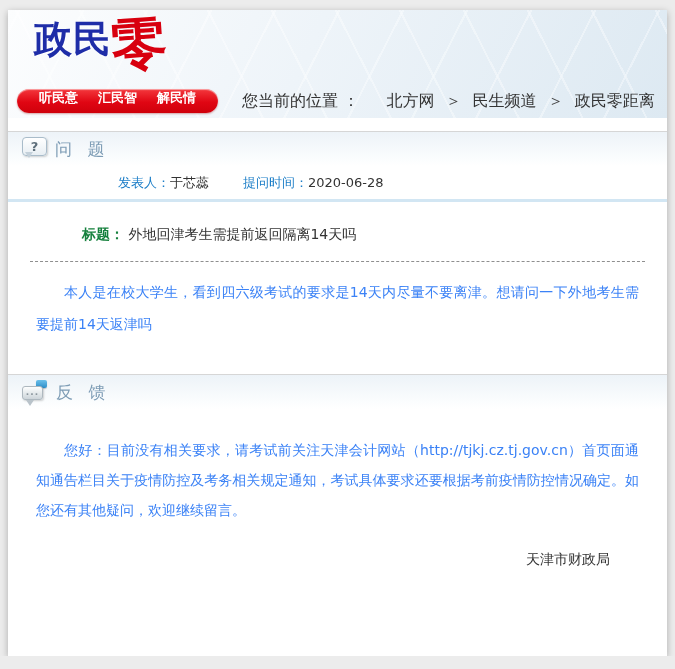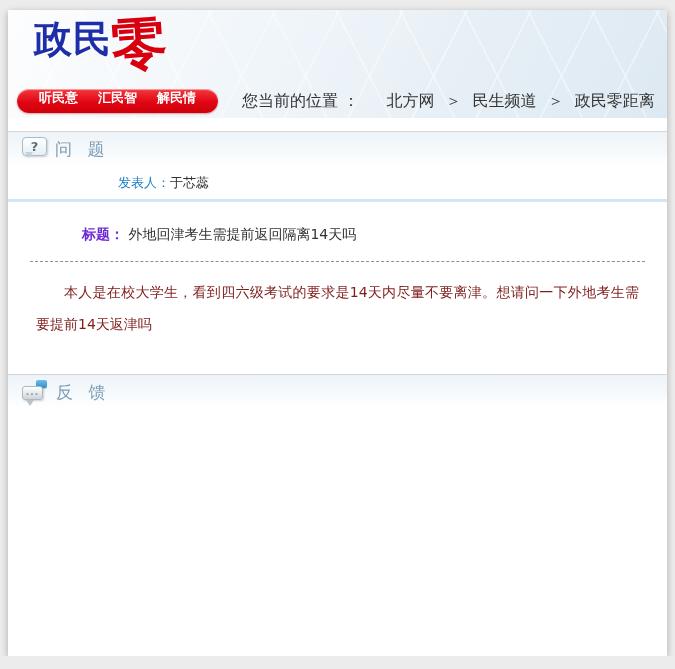--- a/index.html
+++ b/index.html
@@ -135,27 +135,27 @@
     position:absolute; right:2px; top:0;
     width:11px; height:8px;
     border-radius:2px;
     background:linear-gradient(#6cc0ea,#2e8ec9);
     box-shadow:0 1px 1px rgba(0,0,0,.2);
   }
 
   
   .q-body { padding:24px 10px 34px; }
   .title-row { padding-left:64px; font-size:14px; }
-  .title-label { font-weight:bold; color:#6d28d9; }
+  .title-label { font-weight:bold; color:#15803d; }
   .dashed-sep {
     border-bottom:1px dashed #8f8f8f;
     margin:17px 12px 4px;
   }
   .para {
-    font-size:14px; color:#7f1d1d;
+    font-size:14px; color:#3b82f6;
     line-height:32px;
     text-indent:2em;
     margin:14px 18px 0;
     text-align:justify;
   }
   .fb-body { padding:26px 10px 0; }
   .fb-body .para { line-height:30px; margin-top:0; }
   .signature {
     text-align:right;
     padding-right:47px;
@@ -201,35 +201,43 @@
       <div class="q-icon">
         <div class="box">?</div>
         <div class="tail"></div>
       </div>
       <div class="section-title">问 题</div>
     </div>
     <div class="meta-row">
       <span class="meta-pair">
         <span class="meta-label">发表人：</span><span class="meta-value">于芯蕊</span>
       </span>
+      <span class="meta-pair">
+        <span class="meta-label">提问时间：</span><span class="meta-value">2020-06-28</span>
+      </span>
     </div>
     <div class="q-body">
       <div class="title-row">
         <span class="title-label">标题：</span>
         <span>外地回津考生需提前返回隔离14天吗</span>
       </div>
       <div class="dashed-sep"></div>
       <p class="para">本人是在校大学生，看到四六级考试的要求是14天内尽量不要离津。想请问一下外地考生需要提前14天返津吗</p>
     </div>
   </div>
 
   <div class="section">
     <div class="section-head">
       <div class="fb-icon">
         <div class="small"></div>
         <div class="main">...</div>
         <div class="tail"></div>
       </div>
       <div class="section-title">反 馈</div>
     </div>
+    <div class="fb-body">
+      <p class="para">您好：目前没有相关要求，请考试前关注天津会计网站（http://tjkj.cz.tj.gov.cn）首页面通知通告栏目关于疫情防控及考务相关规定通知，考试具体要求还要根据考前疫情防控情况确定。如您还有其他疑问，欢迎继续留言。</p>
+      <div class="signature">天津市财政局</div>
+      <div class="bottom-pad"></div>
+    </div>
   </div>
 
 </div>
 
 </body></html>

